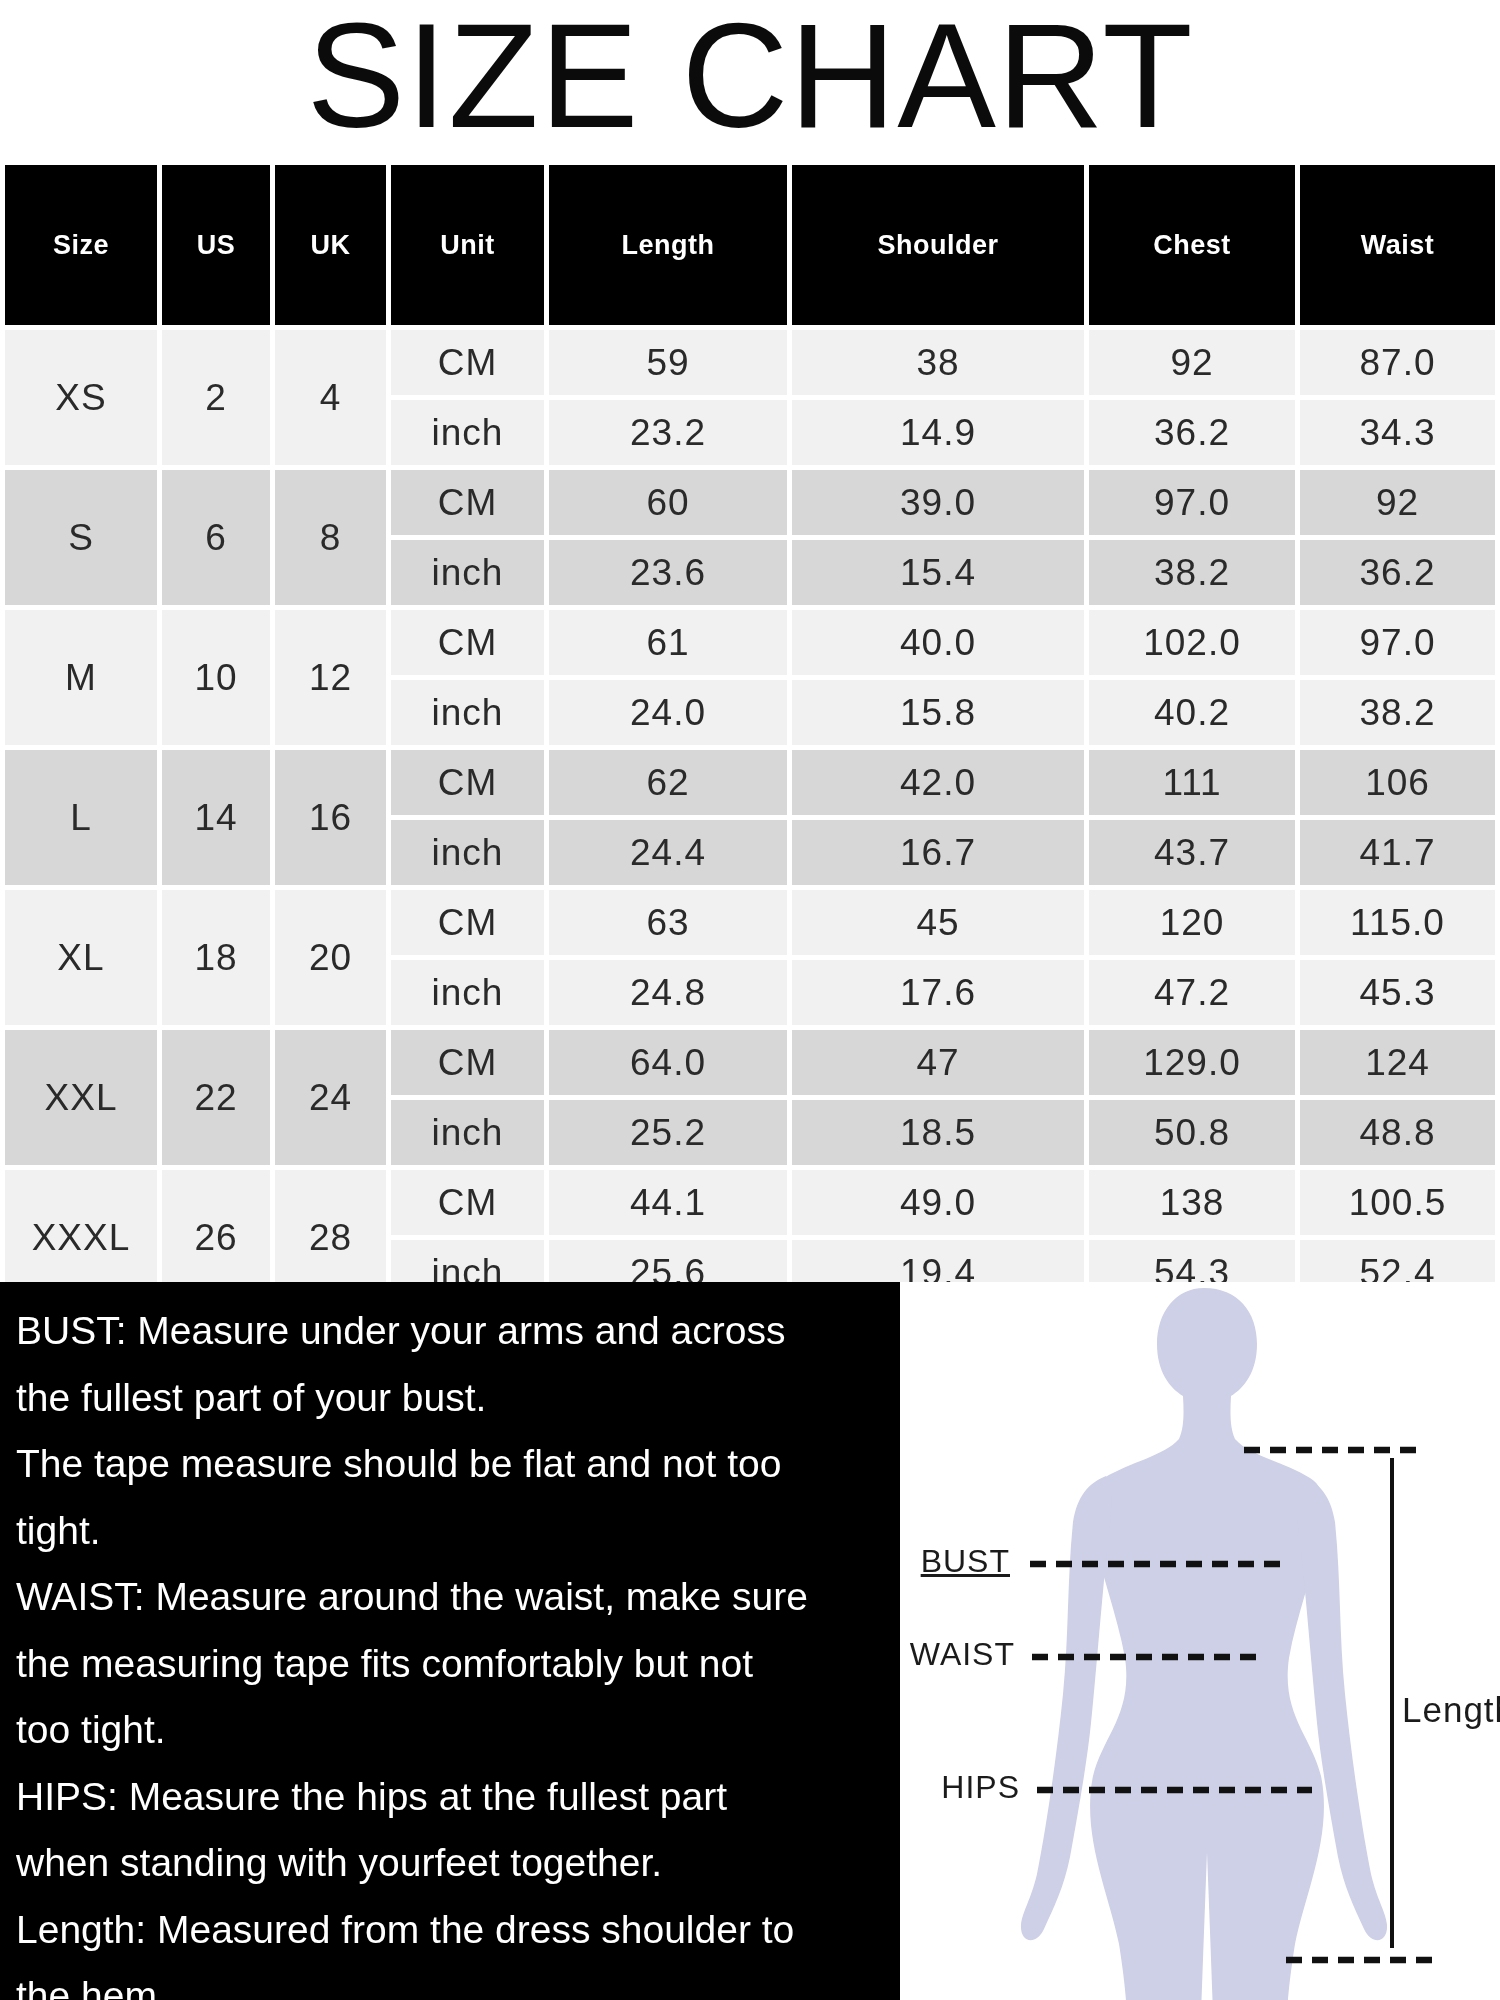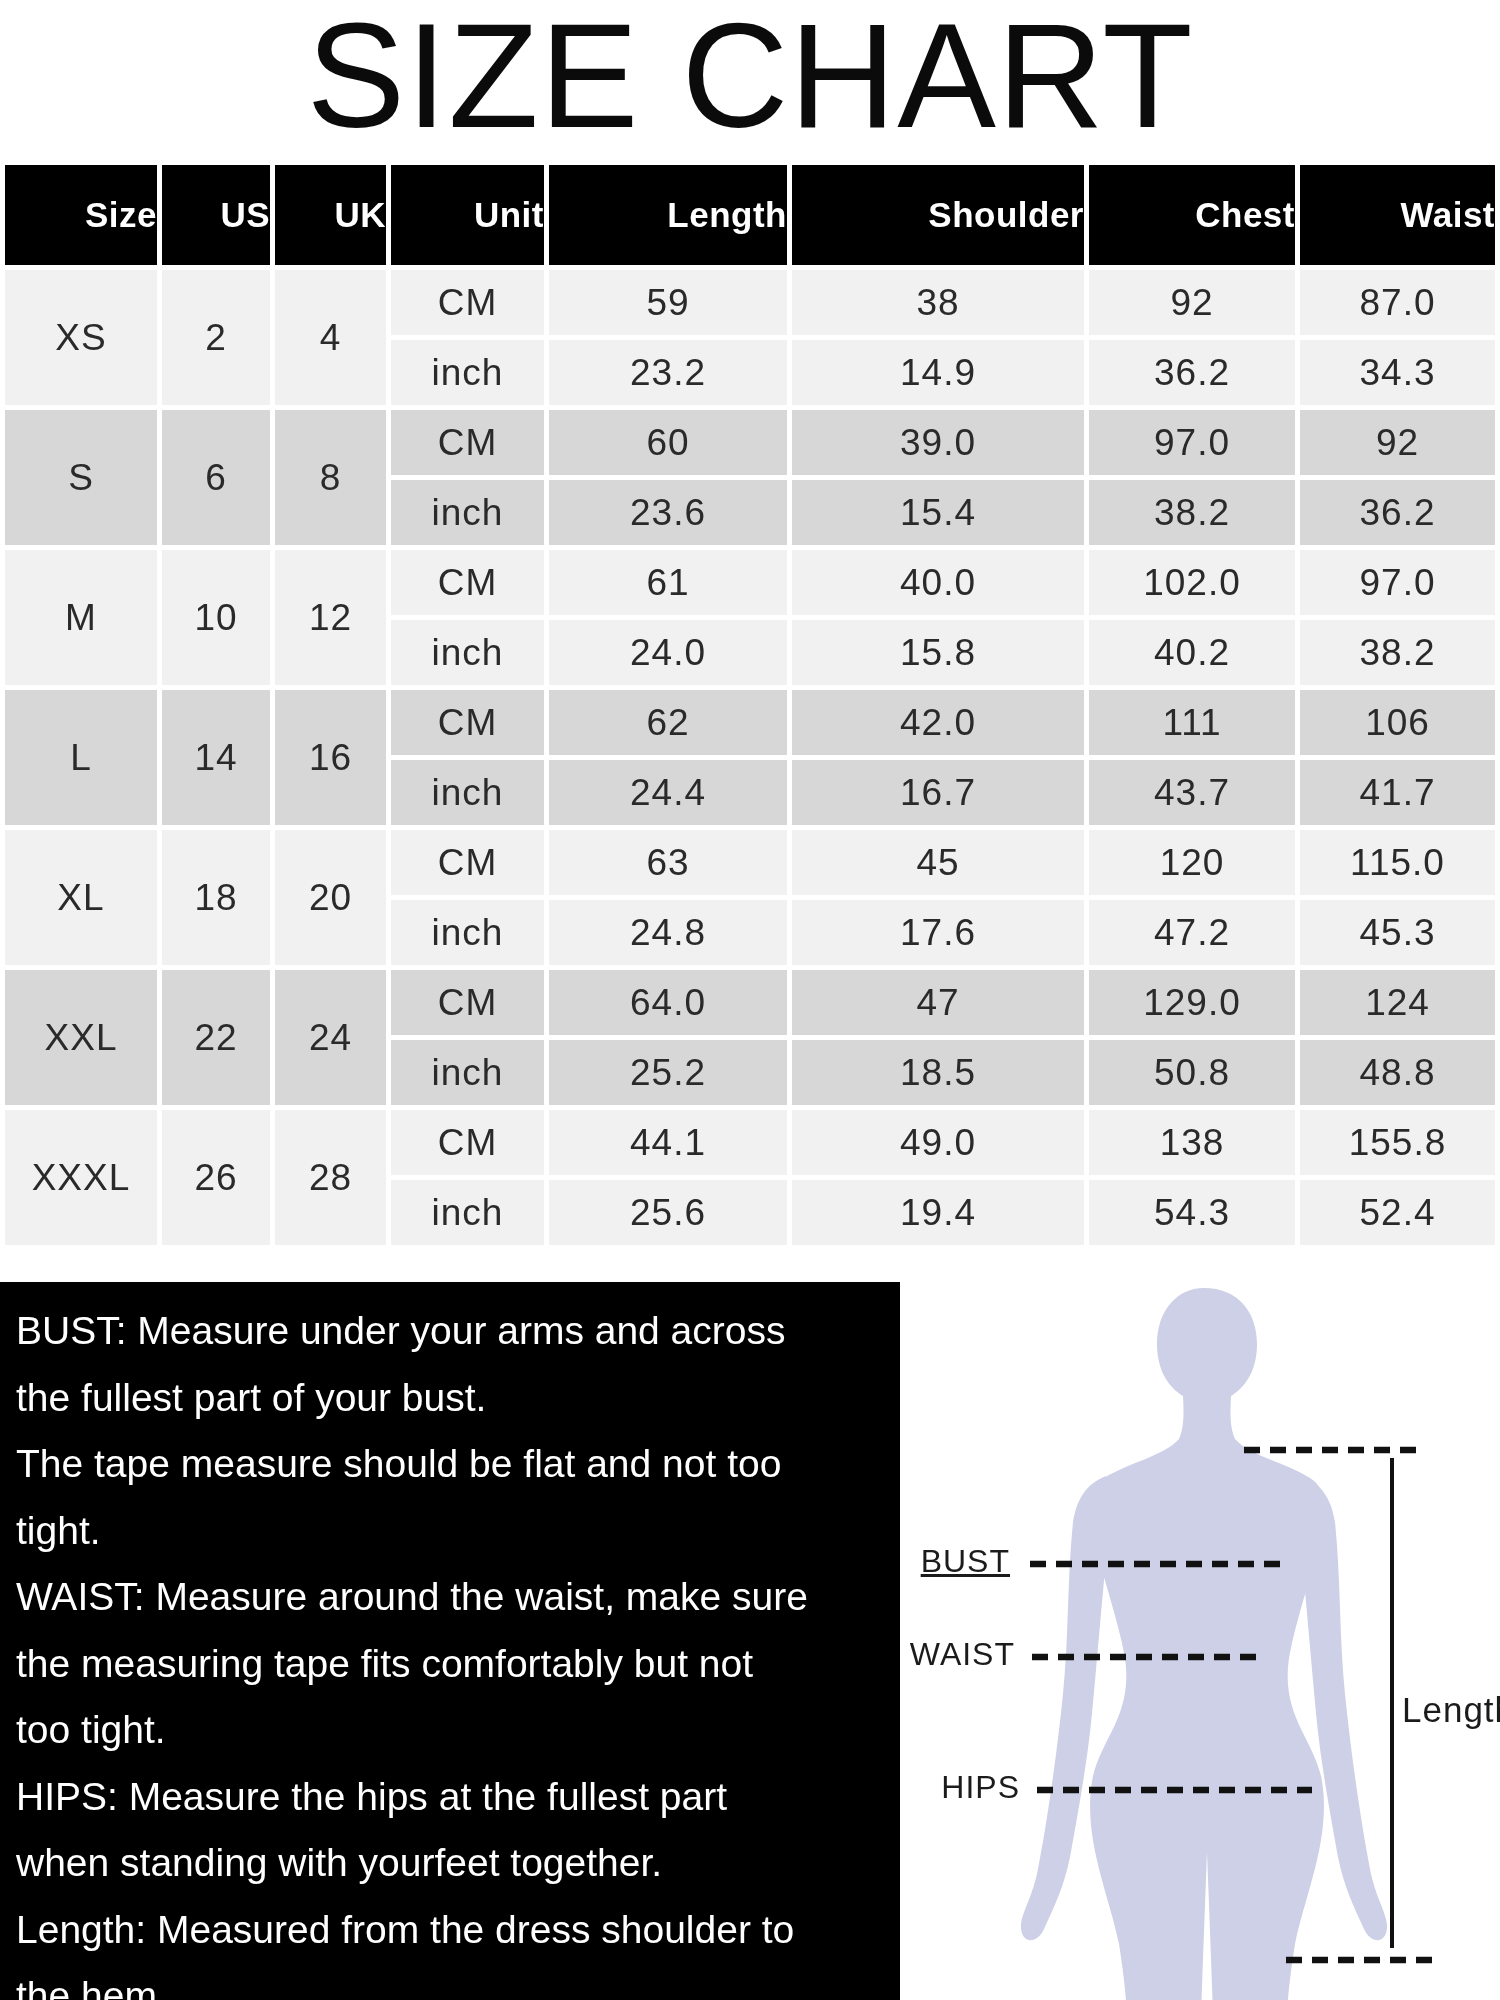--- a/index.html
+++ b/index.html
@@ -29,25 +29,25 @@
   table.sizes{
     width:1500px;
     table-layout:fixed;
     border-collapse:separate;
     border-spacing:5px;
     background:#ffffff;
   }
   table.sizes th{
     background:var(--header-bg,#000);
     color:var(--header-text,#fff);
-    font-size:35px;
+    font-size:27px;
     font-weight:700;
     letter-spacing:.5px;
-    height:100px;
-    text-align:right;
+    height:160px;
+    text-align:center;
     vertical-align:middle;
     padding:0;
   }
   table.sizes td{
     height:65px;
     text-align:center;
     vertical-align:middle;
     font-size:37px;
     letter-spacing:1px;
     color:var(--table-text,#2a2a2a);
@@ -232,21 +232,21 @@
       </tr>
 
       <tr class="light">
         <td class="c-size" rowspan="2">XXXL</td>
         <td rowspan="2">26</td>
         <td rowspan="2">28</td>
         <td>CM</td>
         <td>44.1</td>
         <td>49.0</td>
         <td>138</td>
-        <td>155.8</td>
+        <td>100.5</td>
       </tr>
       <tr class="light">
         <td>inch</td>
         <td>25.6</td>
         <td>19.4</td>
         <td>54.3</td>
         <td>52.4</td>
       </tr>
     </tbody>
   </table>

